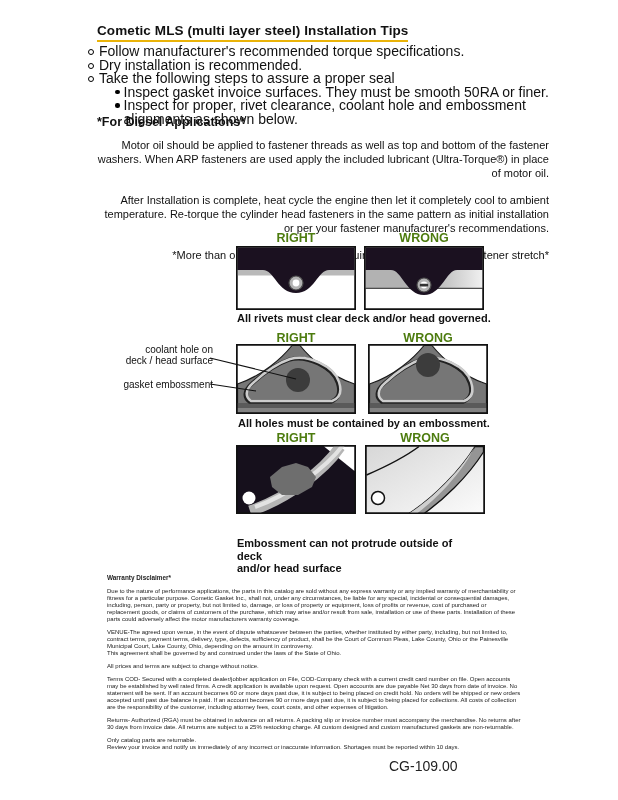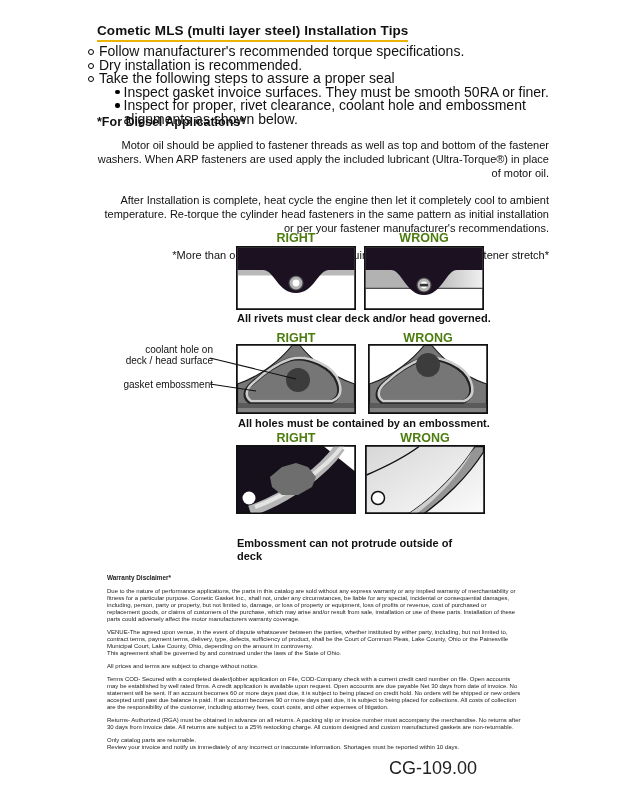--- a/index.html
+++ b/index.html
@@ -28,21 +28,21 @@
   .dg-caption{position:absolute;font-size:11px;font-weight:bold;line-height:12.5px;}
   .side-label{position:absolute;font-size:10px;line-height:11px;text-align:right;width:95px;}
   svg{display:block;}
   
   .warranty{position:absolute;left:107px;top:574px;width:414px;
             font-size:6px;line-height:7px;color:#222;}
   .warranty h3{font-size:6.4px;font-weight:bold;margin:0 0 7px 0;}
   .warranty p{margin:0 0 6px 0;}
   .warranty p.tight{margin:0;}
   
-  .footer-code{position:absolute;left:389px;top:758px;font-size:18px;color:#222;}
+  .footer-code{position:absolute;left:389px;top:758px;font-size:14px;color:#222;}
 </style>
 </head>
 <body>
 
 <div class="page">
 
   <div class="title-block">
     <span class="doc-title">Cometic MLS (multi layer steel) Installation Tips</span>
   </div>
 
@@ -181,20 +181,21 @@
       <path d="M1.5,30 C20,22 40,12 54,1.5" fill="none" stroke="#111" stroke-width="1.5"></path>
       <path d="M44,68.5 C70,52 96,24 110,1.5 L118.5,1.5 V7 C102,33 77,56 59,68.5 Z" fill="#959595" stroke="#111" stroke-width="1.3"></path>
       <path d="M44,68.5 C70,52 96,24 110,1.5 C98,26 74,52 52,68.5 Z" fill="#cfcfcf"></path>
       <circle cx="13" cy="53" r="6.5" fill="#ffffff" stroke="#111" stroke-width="1.5"></circle>
       <rect x="0.75" y="0.75" width="118.5" height="67.5" fill="none" stroke="#111" stroke-width="1.5"></rect>
     </svg>
   </div>
 
   <div class="dg-caption" style="left:237px;top:516px;width:240px;margin-top:21px;">
     <div>Embossment can not protrude outside of deck</div>
+    <div>and/or head surface</div>
   </div>
 
   <div class="warranty">
     <h3>Warranty Disclaimer*</h3>
     <p>Due to the nature of performance applications, the parts in this catalog are sold without any express warranty or any implied warranty of merchantability or fitness for a particular purpose.  Cometic Gasket Inc., shall not, under any circumstances, be liable for any special, incidental or consequential damages, including, person, party or property, but not limited to, damage, or loss of property or equipment, loss of profits or revenue, cost of purchased or replacement goods, or claims of customers of the purchase, which may arise and/or result from sale, installation or use of these parts.  Installation of these parts could adversely affect the motor manufacturers warranty coverage.</p>
     <p class="tight">VENUE-The agreed upon venue, in the event of dispute whatsoever between the parties, whether instituted by either party, including, but not limited to, contract terms, payment terms, delivery, type, defects, sufficiency of product, shall be the Court of Common Pleas, Lake County, Ohio or the Painesville Municipal Court, Lake County, Ohio, depending on the amount in controversy.</p>
     <p>This agreement shall be governed by and construed under the laws of the State of Ohio.</p>
     <p>All prices and terms are subject to change without notice.</p>
     <p>Terms COD- Secured with a completed dealer/jobber application on File, COD-Company check with a current credit card number on file.  Open accounts may be established by well rated firms.  A credit application is available upon request.  Open accounts are due payable Net 30 days from date of invoice.  No statement will be sent.  If an account becomes 60 or more days past due, it is subject to being placed on credit hold.  No orders will be shipped or new orders accepted until past due balance is paid.  If an account becomes 90 or more days past due, it is subject to being placed for collections.  All costs of collection are the responsibility of the customer, including attorney fees, court costs, and other expenses of litigation.</p>
     <p>Returns- Authorized (RGA) must be obtained in advance on all returns.  A packing slip or invoice number must accompany the merchandise.  No returns after 30 days from invoice date.  All returns are subject to a 25% restocking charge.  All custom designed and custom manufactured gaskets are non-returnable.</p>

